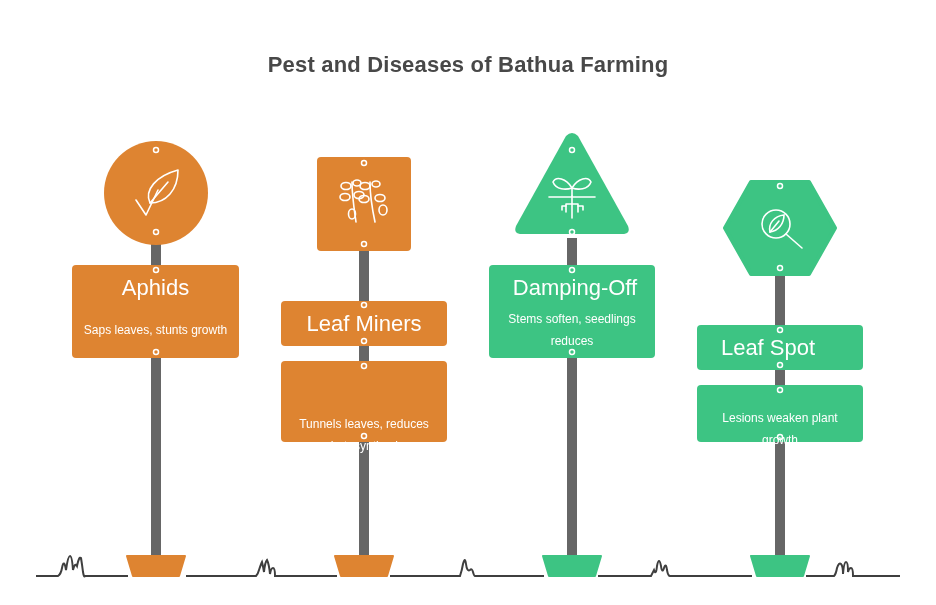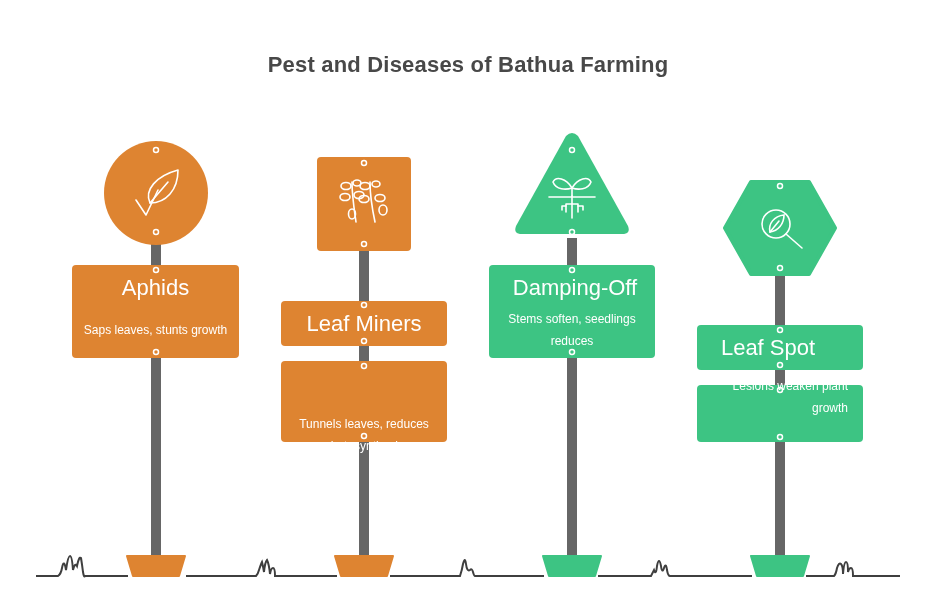--- a/index.html
+++ b/index.html
@@ -115,13 +115,13 @@
 <div class="lbl lbl-title" style="left:72px; top:276px; width:167px; height:24px;">Aphids</div>
 <div class="lbl lbl-desc" style="left:80px; top:311px; width:151px; height:38px;">Saps leaves, stunts growth</div>
 
 <div class="lbl lbl-title" style="left:281px; top:312px; width:166px; height:24px;">Leaf Miners</div>
 <div class="lbl lbl-desc" style="left:295px; top:383px; width:138px; height:56px;margin-top:24px;">Tunnels leaves, reduces photosynthesis</div>
 
 <div class="lbl lbl-title" style="left:489px; top:276px; width:172px; height:24px;">Damping-Off</div>
 <div class="lbl lbl-desc" style="left:497px; top:311px; width:150px; height:38px;">Stems soften, seedlings reduces</div>
 
 <div class="lbl lbl-title" style="left:697px; top:336px; width:142px; height:24px;">Leaf Spot</div>
-<div class="lbl lbl-desc" style="left:712px; top:378px; width:136px; height:38px;text-align:right;">Lesions weaken plant growth</div>
+<div class="lbl lbl-desc" style="left:712px; top:410px; width:136px; height:38px;">Lesions weaken plant growth</div>
 
 </body></html>

